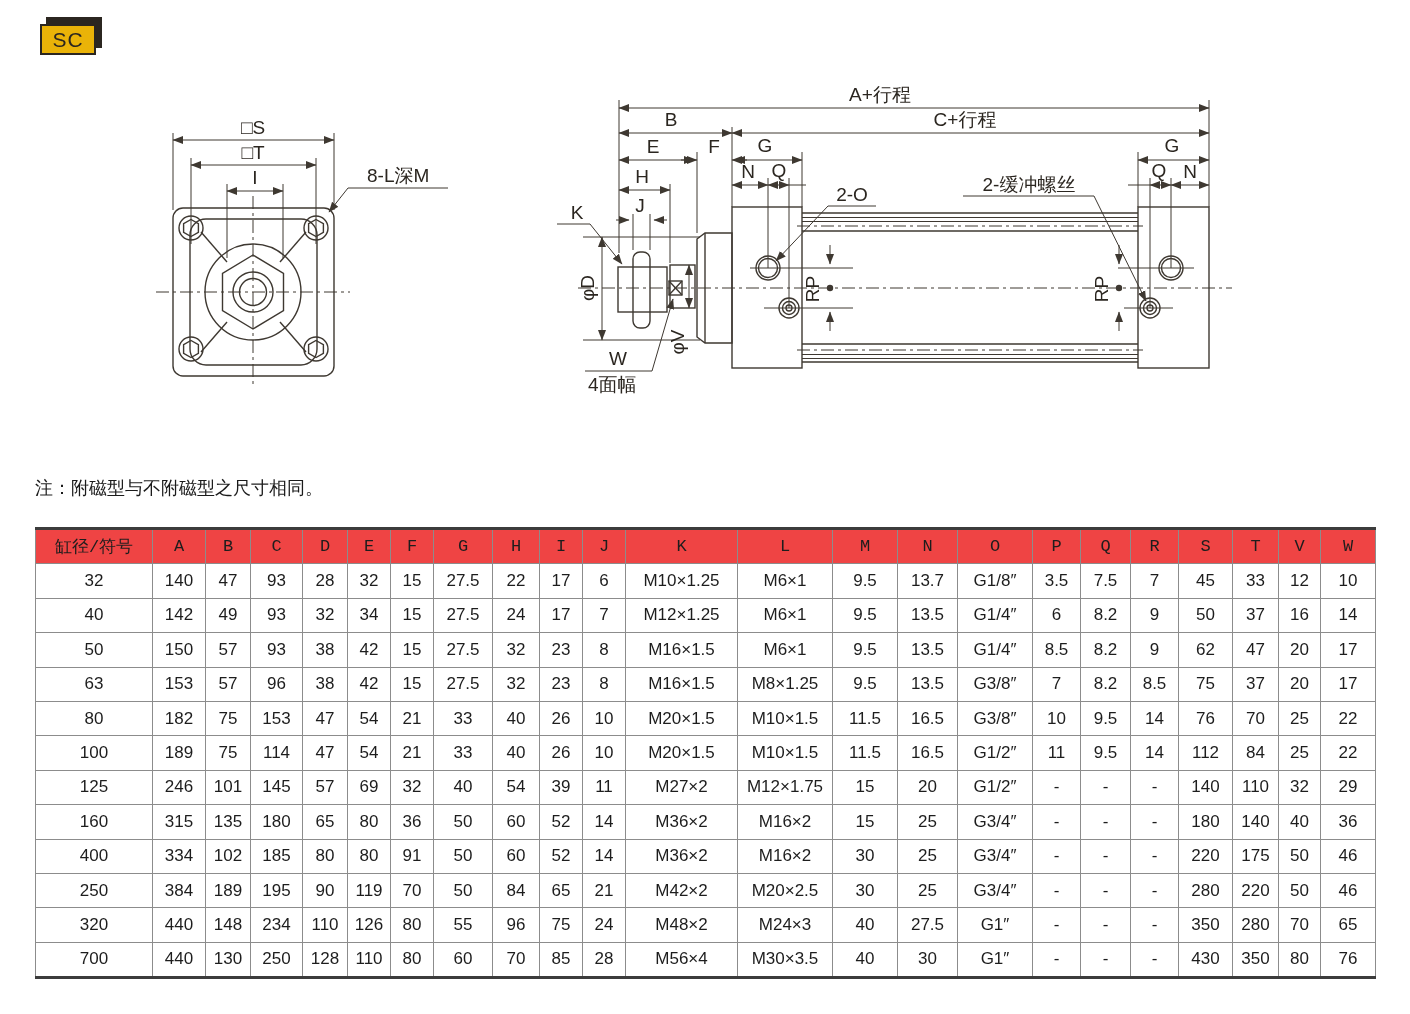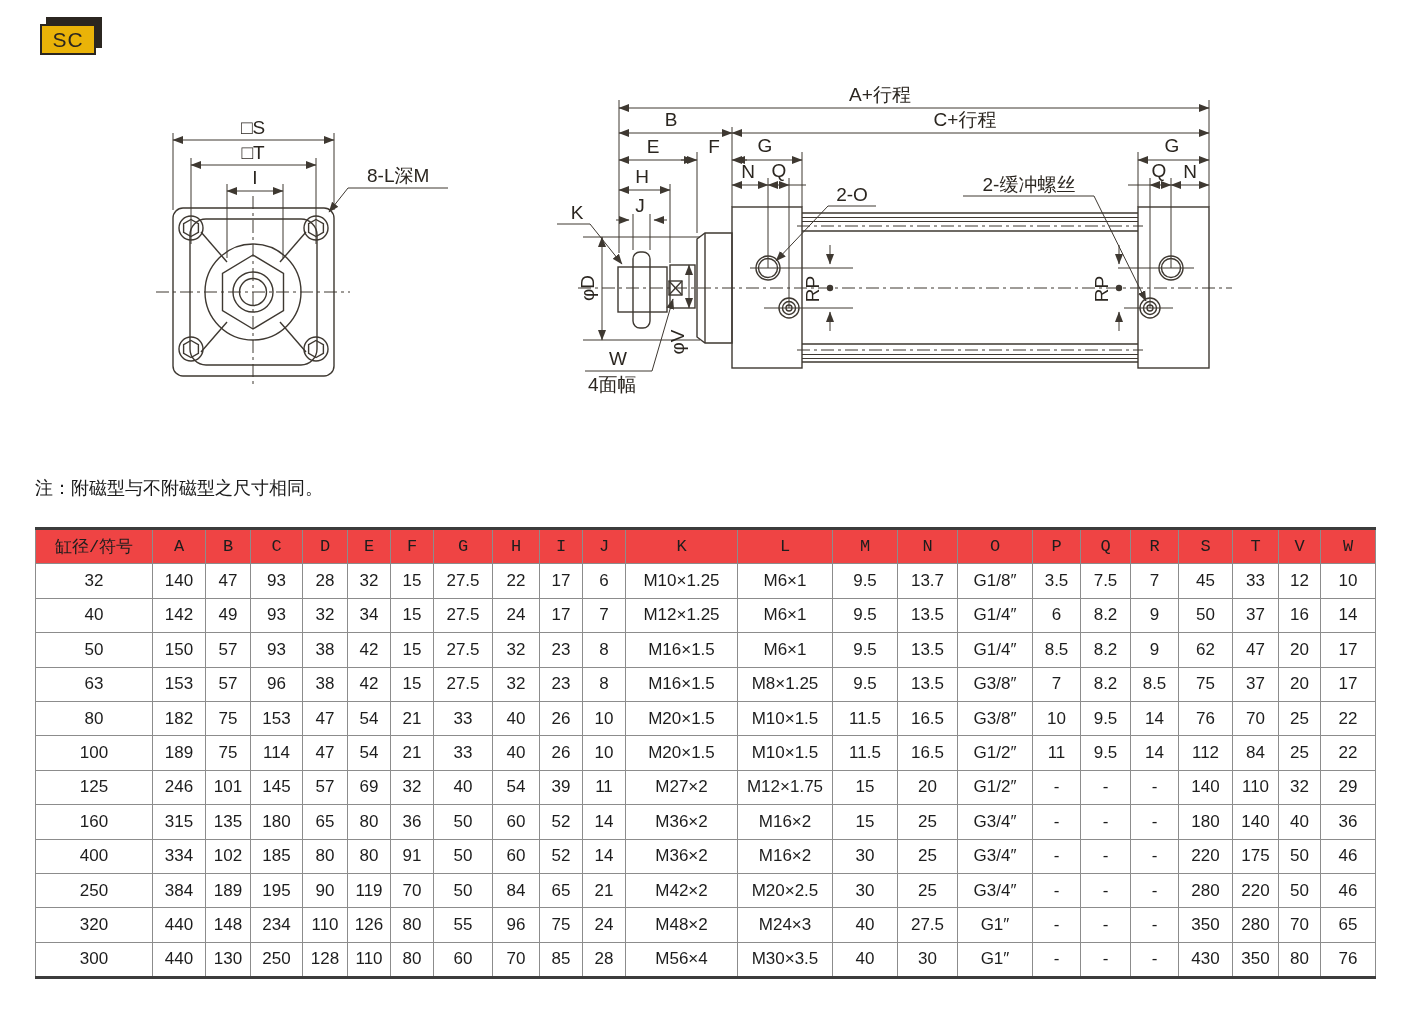--- a/index.html
+++ b/index.html
@@ -551,21 +551,21 @@
         <td>G1″</td>
         <td>-</td>
         <td>-</td>
         <td>-</td>
         <td>350</td>
         <td>280</td>
         <td>70</td>
         <td>65</td>
       </tr>
       <tr>
-        <td>300</td>
+        <td>700</td>
         <td>440</td>
         <td>130</td>
         <td>250</td>
         <td>128</td>
         <td>110</td>
         <td>80</td>
         <td>60</td>
         <td>70</td>
         <td>85</td>
         <td>28</td>

